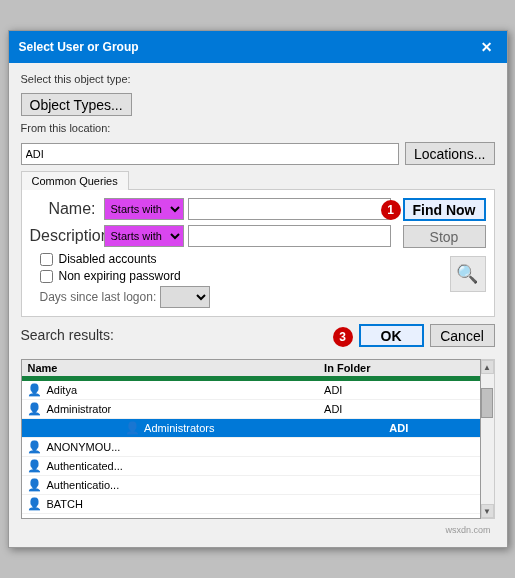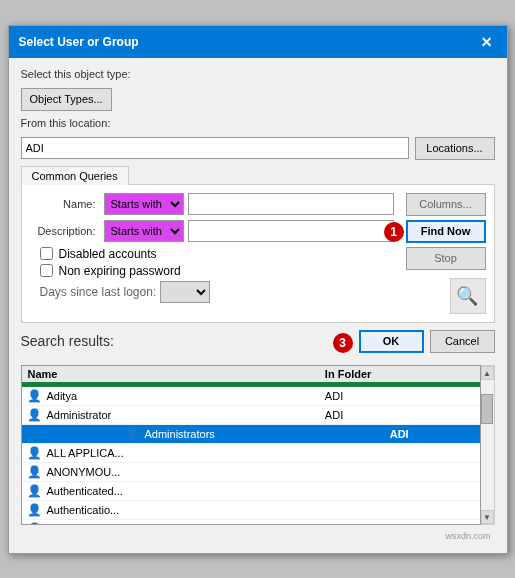--- a/index.html
+++ b/index.html
@@ -55,21 +55,21 @@
       background: white;
       padding: 2px 4px;
       font-size: 11px;
     }
     .btn {
       height: 23px;
       min-width: 80px;
       border: 1px solid #999;
       background: #e1e1e1;
       cursor: pointer;
-      font-size: 11px;
+      font-size: 14px;
       padding: 0 8px;
       white-space: nowrap;
     }
     .btn-primary {
       background: #e8f0fe;
       border: 2px solid #0078d7;
       font-weight: 600;
     }
     .panel-tab {
       display: inline-block;
@@ -88,21 +88,21 @@
       padding: 8px;
     }
     .form-row {
       display: flex;
       align-items: center;
       margin-bottom: 5px;
       gap: 4px;
     }
     .form-label {
       width: 70px;
-      font-size: 11px;
+      font-size: 16px;
       color: #333;
       text-align: right;
       padding-right: 4px;
     }
     .select-small {
       height: 22px;
       border: 1px solid #999;
       background: #d946ef;
       font-size: 11px;
       padding: 0 2px;
@@ -291,21 +291,20 @@
 
             <div class="days-row">
               <span>Days since last logon:</span>
               <select class="select-small" style="width:50px;background:#ddd;">
                 <option></option>
               </select>
             </div>
           </div>
 
           <div class="side-buttons pos-relative">
-            <button class="btn" style="color:#666;">Columns...</button>
             <div style="position:relative;">
               <span class="annotation-circle num1">1</span>
               <button class="btn btn-primary">Find Now</button>
             </div>
             <button class="btn" style="color:#666;">Stop</button>
             <div class="icon-btn">🔍</div>
           </div>
         </div>
       </div>
     </div>
@@ -337,24 +336,20 @@
               </tr>
               <tr>
                 <td><span class="user-icon">👤</span>Administrator</td>
                 <td>ADI</td>
               </tr>
               <tr class="selected">
                 <td><span class="user-icon">👤</span>Administrators</td>
                 <td style="font-weight: bold;">ADI</td>
               </tr>
               <tr>
-                <td><span class="user-icon">👤</span>ALL APPLICA...</td>
-                <td></td>
-              </tr>
-              <tr>
                 <td><span class="user-icon">👤</span>ANONYMOU...</td>
                 <td></td>
               </tr>
               <tr>
                 <td><span class="user-icon">👤</span>Authenticated...</td>
                 <td></td>
               </tr>
               <tr>
                 <td><span class="user-icon">👤</span>Authenticatio...</td>
                 <td></td>

